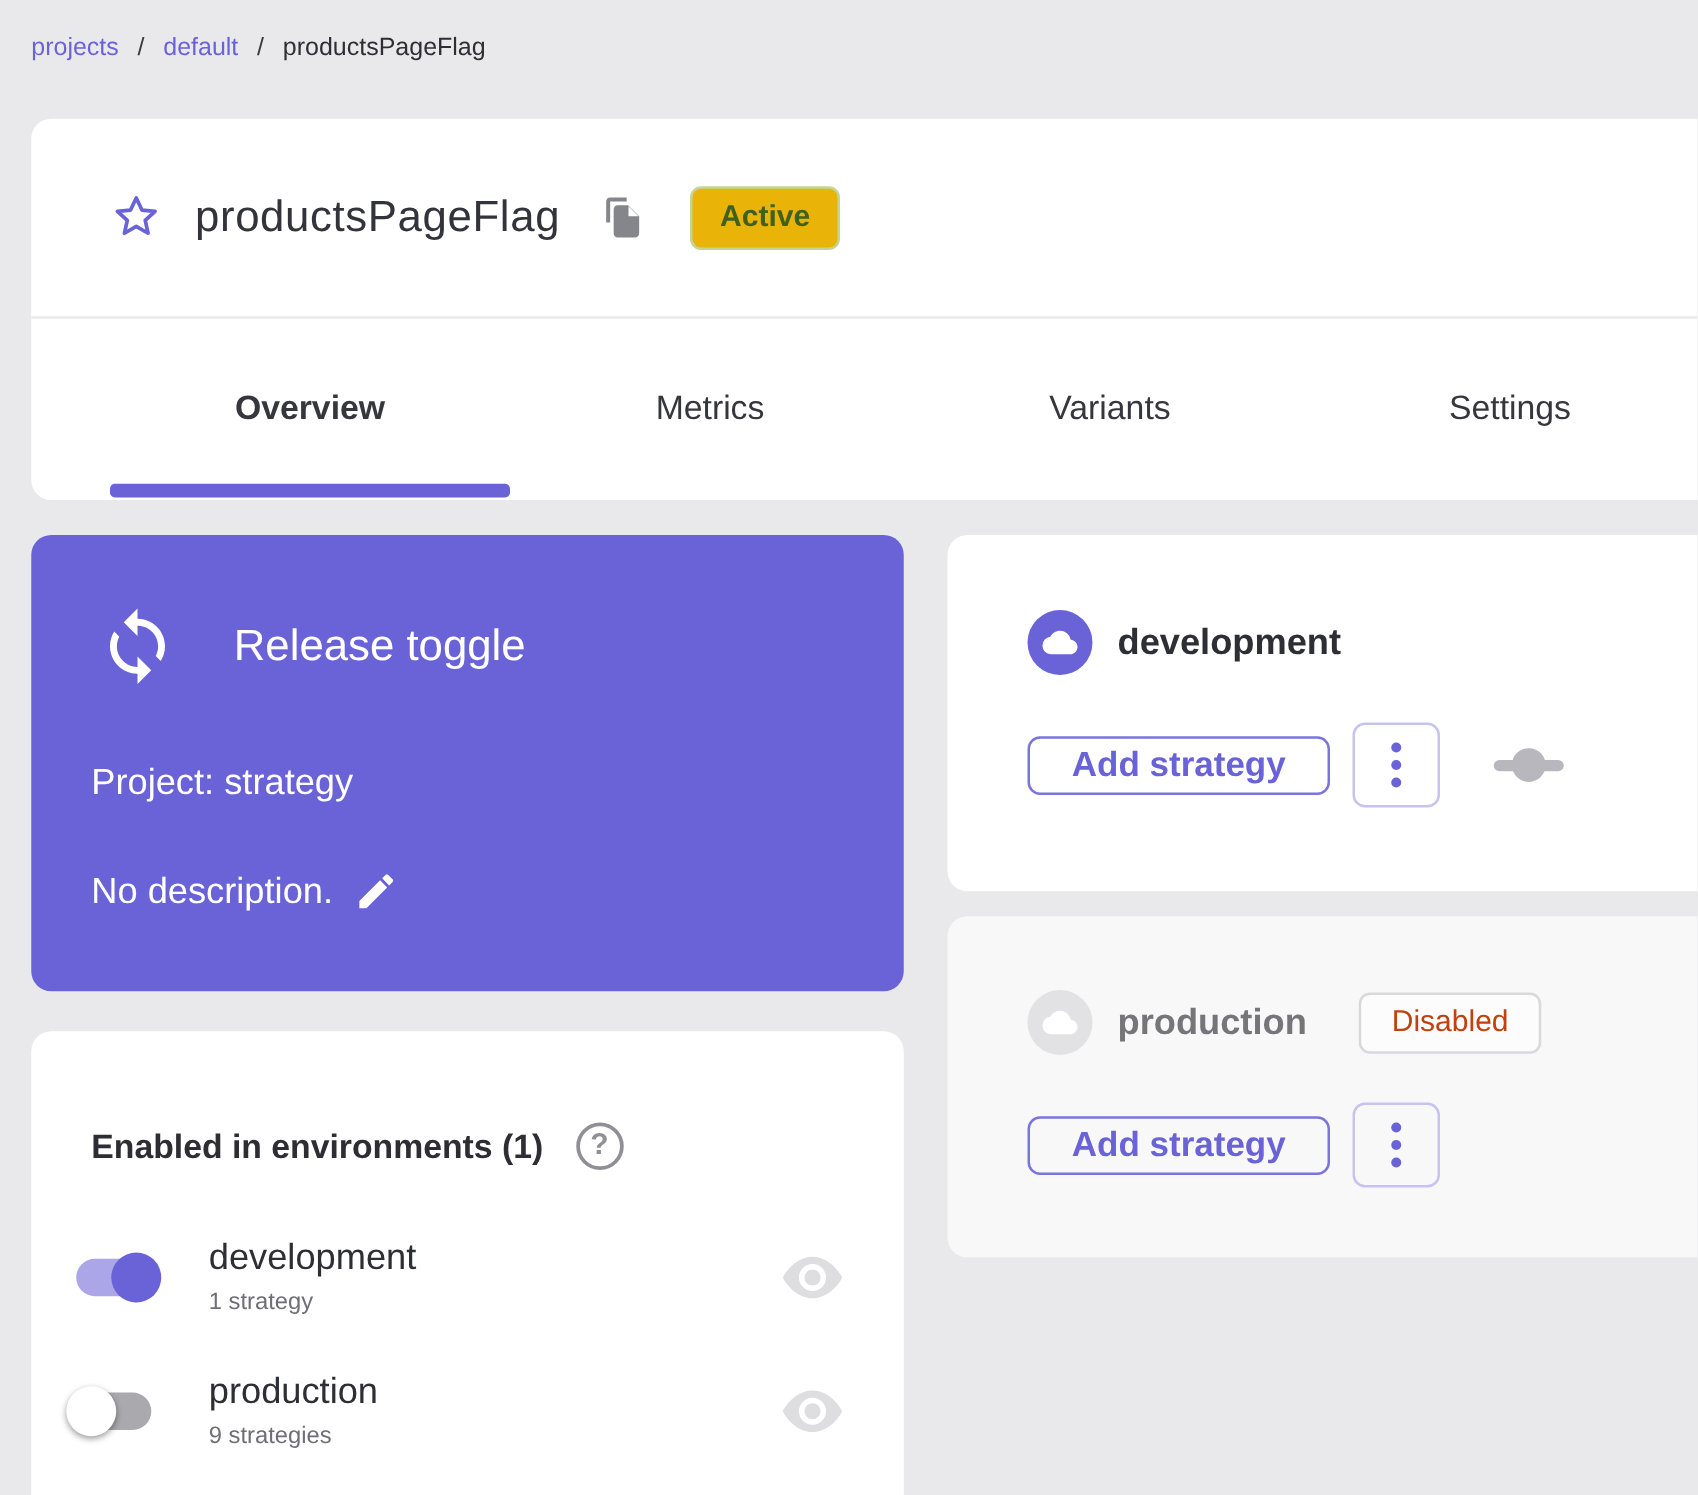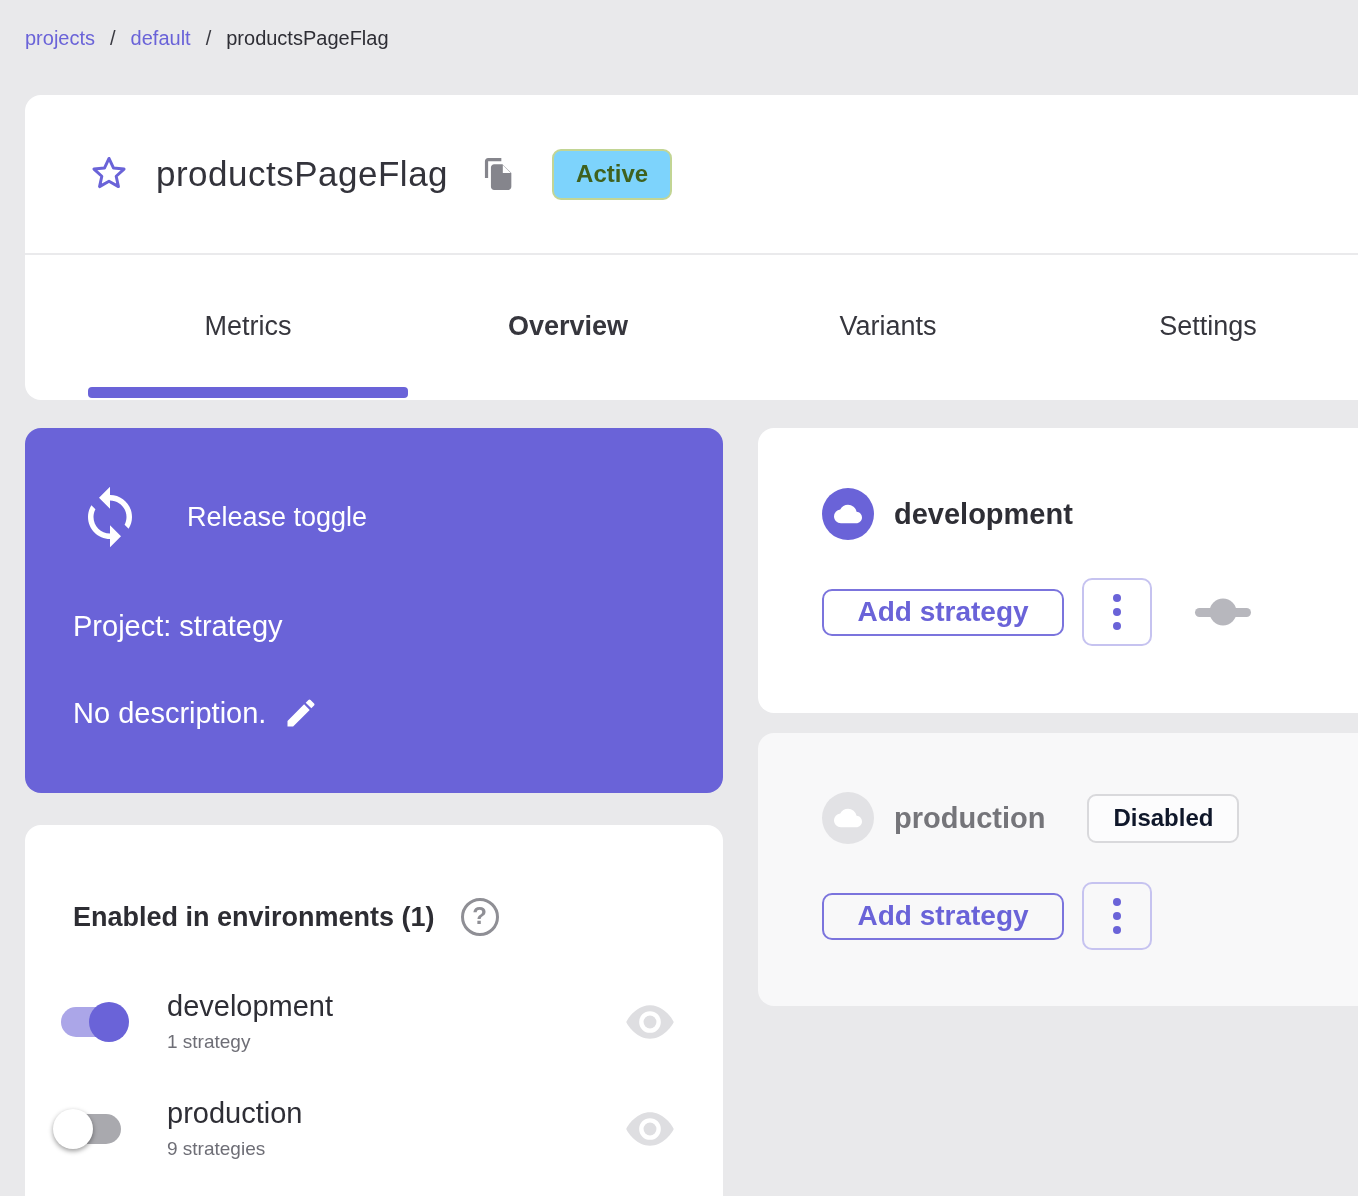--- a/index.html
+++ b/index.html
@@ -16,31 +16,31 @@
   .crumb-link { color:#6a63d8; text-decoration:none; cursor:pointer; }
   .crumb-sep { color:#3a3a41; }
   .crumb-current { color:#2e2e35; }
 
   
   .header-card { position:absolute; left:25px; top:95px; right:-24px; height:305px; background:#fff; border-radius:16px; }
   .title-row { height:160px; display:flex; align-items:center; padding-left:63px; border-bottom:2px solid #eaeaec; }
   .star-btn { width:42px; height:42px; background:none; border:none; cursor:pointer; display:flex; }
   .flag-title { margin-left:26px; font-size:35px; font-weight:500; color:#33333b; letter-spacing:.5px; }
   .copy-btn { margin-left:34px; width:32px; height:36px; background:none; border:none; cursor:pointer; display:flex; }
-  .badge-active { margin-left:38px; padding:9px 22px 10px; border:2px solid #c2d594; background:#7dd3fc; color:#3f611d; font-size:24px; font-weight:700; border-radius:9px; }
+  .badge-active { margin-left:38px; padding:9px 22px 10px; border:2px solid #c2d594; background:#eab308; color:#3f611d; font-size:24px; font-weight:700; border-radius:9px; }
 
   .tabs-row { height:143px; display:flex; align-items:center; padding-left:63px; position:relative; }
   .tab { width:320px; height:100%; display:flex; align-items:center; justify-content:center; font-size:27px; color:#36363d; background:none; border:none; cursor:pointer; font-family:inherit; }
   .tab.active { font-weight:700; }
   .tab-indicator { position:absolute; left:63px; bottom:0; width:320px; height:11px; background:#6a63d8; border-radius:4px; }
 
   
   .purple-card { position:absolute; left:25px; top:428px; width:698px; height:365px; background:#6a63d8; border-radius:16px; color:#fff; padding:0 48px; }
   .ptc-head { display:flex; align-items:center; gap:44px; padding-top:56px; margin-left:4px; }
-  .ptc-title { font-size:27px; }
+  .ptc-title { font-size:35px; }
   .ptc-project { margin-top:60px; font-size:29px; }
   .ptc-desc { margin-top:52px; font-size:29px; display:flex; align-items:center; gap:17px; }
   .edit-btn { background:none; border:none; cursor:pointer; display:flex; }
 
   
   .env-card { position:absolute; left:25px; top:825px; width:698px; height:420px; background:#fff; border-radius:16px; padding:0 48px; }
   .env-title-row { display:flex; align-items:center; gap:26px; padding-top:73px; }
   .env-title { font-size:27px; font-weight:700; color:#2d2d33; }
   .help-btn { width:38px; height:38px; border:3px solid #8f8f95; border-radius:50%; background:none; color:#8f8f95; font-size:24px; font-weight:700; display:flex; align-items:center; justify-content:center; cursor:pointer; padding-bottom:2px; }
   .env-row { display:flex; align-items:center; margin-left:-16px; }
@@ -66,21 +66,21 @@
   .panel-prod { top:733px; height:273px; background:#f8f8f9; }
   .panel-head { display:flex; align-items:center; gap:20px; }
   .panel-dev .panel-head { padding-top:60px; }
   .panel-prod .panel-head { padding-top:59px; }
   .env-avatar { width:52px; height:52px; border-radius:50%; display:flex; align-items:center; justify-content:center; flex:none; }
   .env-avatar.purple { background:#6a63d8; }
   .env-avatar.gray { background:#e2e2e5; }
   .panel-name { font-size:29px; font-weight:700; }
   .panel-dev .panel-name { color:#2e2e35; }
   .panel-prod .panel-name { color:#75757a; }
-  .badge-disabled { margin-left:22px; padding:8px 24px 9px; border:2px solid #d9d9dc; border-radius:9px; background:#fcfcfd; color:#0f172a; font-size:24px; font-weight:700; }
+  .badge-disabled { margin-left:22px; padding:8px 24px 9px; border:2px solid #d9d9dc; border-radius:9px; background:#fcfcfd; color:#c2410c; font-size:24px; font-weight:400; }
   .panel-actions { display:flex; align-items:center; margin-top:38px; }
   .add-strategy-btn { width:242px; height:47px; border:2px solid #7b74dd; border-radius:10px; background:transparent; color:#6a63d8; font-size:28px; font-weight:700; font-family:inherit; cursor:pointer; }
   .kebab-btn { margin-left:18px; width:70px; height:68px; border:2px solid #c6c3f0; border-radius:10px; background:transparent; display:flex; flex-direction:column; align-items:center; justify-content:center; gap:6px; cursor:pointer; }
   .kebab-btn i { width:8px; height:8px; border-radius:50%; background:#6a63d8; }
   .slider-icon { margin-left:42px; display:flex; }
 </style>
 </head>
 <body>
 
 <nav class="breadcrumb">
@@ -102,22 +102,22 @@
     <button class="copy-btn" aria-label="copy">
       <svg width="32" height="36" viewBox="0 0 24 26">
         <path d="M14.5 1H4.6C3.2 1 2.2 2 2.2 3.4V16h2.4V3.4h9.9V1z" fill="#85858c"></path>
         <path d="M15.3 5.6H9.1c-1.3 0-2.4 1-2.4 2.4v14.6c0 1.3 1.1 2.4 2.4 2.4h10.5c1.3 0 2.4-1.1 2.4-2.4V12.3l-6.7-6.7z" fill="#85858c"></path>
         <polygon points="15.6,6.2 21.6,12.2 15.6,12.2" fill="#ffffff"></polygon>
       </svg>
     </button>
     <span class="badge-active">Active</span>
   </div>
   <div class="tabs-row">
+    <button class="tab active">Overview</button>
     <button class="tab">Metrics</button>
-    <button class="tab active">Overview</button>
     <button class="tab">Variants</button>
     <button class="tab">Settings</button>
     <div class="tab-indicator"></div>
   </div>
 </section>
 
 <section class="purple-card">
   <div class="ptc-head">
     <svg width="66" height="66" viewBox="0 0 24 24">
       <path d="M12 4V1L8 5l4 4V6c3.31 0 6 2.69 6 6 0 1.01-.25 1.97-.7 2.8l1.46 1.46C19.54 15.03 20 13.57 20 12c0-4.42-3.58-8-8-8zm0 14c-3.31 0-6-2.69-6-6 0-1.01.25-1.97.7-2.8L5.24 7.74C4.46 8.97 4 10.43 4 12c0 4.42 3.58 8 8 8v3l4-4-4-4v3z" fill="#ffffff"></path>

